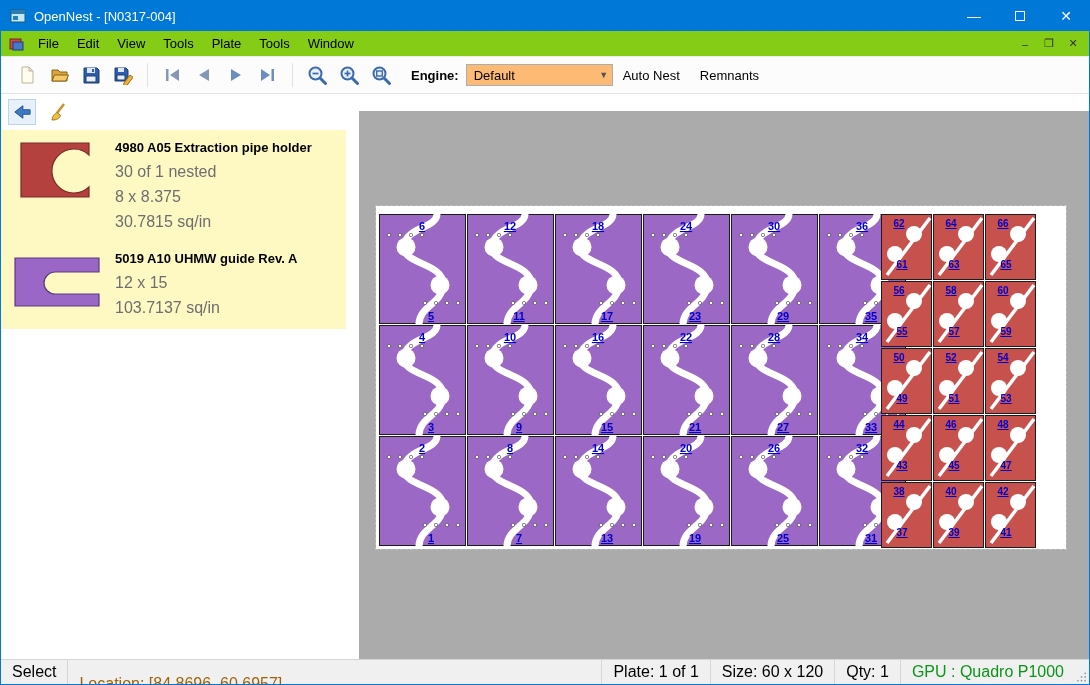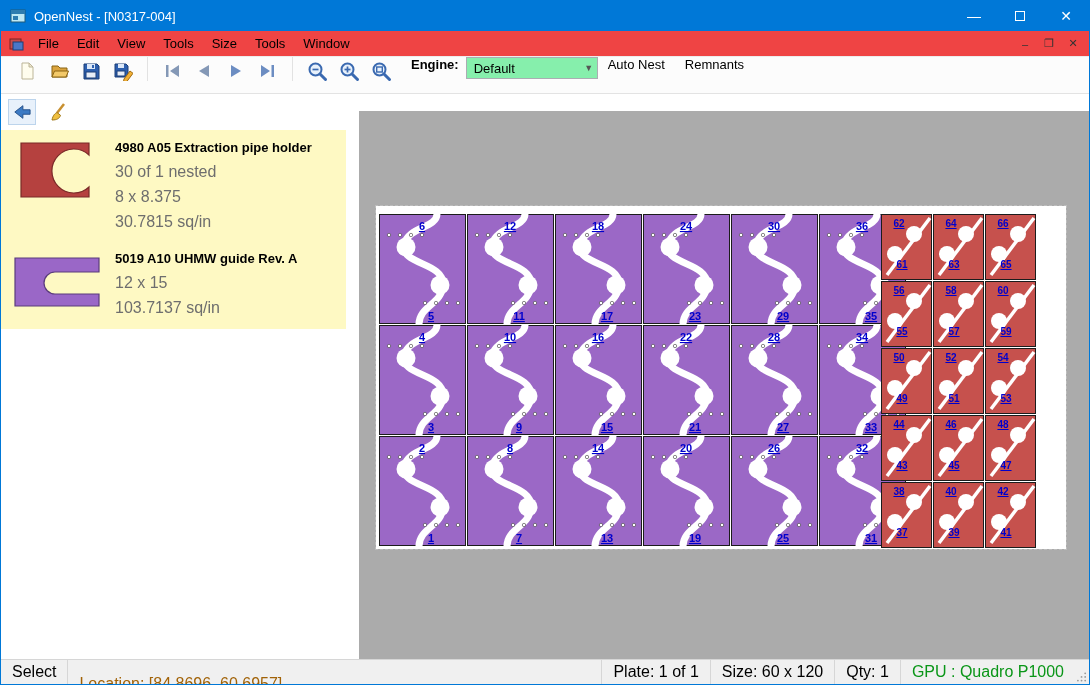--- a/index.html
+++ b/index.html
@@ -3,30 +3,30 @@
 <meta charset="utf-8">
 <style>
 *{box-sizing:border-box;margin:0;padding:0}
 body{font-family:"Liberation Sans",sans-serif;background:#444;}
 .window{width:1090px;height:685px;background:#fff;border:1px solid #0078d7;display:flex;flex-direction:column;font-size:13px;color:#000;overflow:hidden;}
 .titlebar{height:30px;flex:0 0 30px;background:#0078d7;color:#fff;display:flex;align-items:center;}
 .app-icon{width:16px;height:16px;margin:0 8px 0 9px;}
 .win-btns{margin-left:auto;display:flex;height:100%;}
 .win-btn{width:46px;display:flex;align-items:center;justify-content:center;color:#fff;font-size:14px;}
 .maxglyph{width:10px;height:10px;border:1px solid #fff;display:inline-block}
-.menubar{height:26px;flex:0 0 26px;background:#ef4444;display:flex;align-items:center;border-bottom:1px solid #ececec;padding-left:4px;}
+.menubar{height:26px;flex:0 0 26px;background:#84cc16;display:flex;align-items:center;border-bottom:1px solid #ececec;padding-left:4px;}
 .mdi-icon{width:16px;height:16px;margin:0 5px 0 3px;}
 .menu-item{padding:0 9px;height:100%;display:flex;align-items:center;}
 .mdi-btns{margin-left:auto;display:flex;align-items:center;padding-right:5px;gap:2px;}
 .mdi-btn{width:22px;height:20px;display:flex;align-items:center;justify-content:center;color:#333;font-size:11px;}
-.toolbar{height:37px;flex:0 0 37px;background:#fcfcfc;border-bottom:1px solid #e3e3e3;display:flex;align-items:flex-start;padding:0 10px;}
+.toolbar{height:37px;flex:0 0 37px;background:#fcfcfc;border-bottom:1px solid #e3e3e3;display:flex;align-items:center;padding:0 10px;}
 .tbtn{width:32px;height:28px;display:flex;align-items:center;justify-content:center;}
 .tsep{width:1px;height:24px;background:#e2e2e2;margin:0 8px;}
 .engine-label{font-weight:bold;margin:0 7px 0 14px;}
-.engine-select{width:132px;height:22px;border:1px solid #abadb3;background:#86efac;display:flex;align-items:center;padding-left:7px;}
+.engine-select{width:147px;height:22px;border:1px solid #abadb3;background:#fdba74;display:flex;align-items:center;padding-left:7px;}
 .engine-select .chev{margin-left:auto;width:16px;color:#555;font-size:9px;text-align:center;}
 .ttext{padding:0 10px;}
 .body{flex:1;display:flex;min-height:0;}
 .left-panel{width:345px;flex:0 0 345px;display:flex;flex-direction:column;background:#fff;}
 .tabstrip{height:25px;flex:0 0 25px;background:#f0f0f0;display:flex;align-items:flex-end;padding-left:1px;border-bottom:1px solid #d9d9d9;}
 .tab{height:24px;padding:0 30px;display:flex;align-items:center;border:1px solid #d9d9d9;background:linear-gradient(#f7f7f7,#e7e7e7);margin-bottom:-1px;}
 .tab.active{background:#fff;border-bottom:1px solid #fff;height:25px;}
 .panel-toolbar{height:36px;flex:0 0 36px;display:flex;align-items:center;gap:9px;padding:0 7px;}
 .pbtn{width:28px;height:26px;display:flex;align-items:center;justify-content:center;}
 .pbtn.framed{border:1px solid #bcd4ec;background:#e8f1fb;}
@@ -72,21 +72,21 @@
 
   <div class="menubar">
     <svg class="mdi-icon" viewBox="0 0 16 16">
       <rect x="2" y="3" width="11" height="10" fill="#c94b48" stroke="#7a2220"></rect>
       <rect x="5" y="6" width="10" height="8" fill="#4a78c8" stroke="#1d3f77"></rect>
     </svg>
     <span class="menu-item">File</span>
     <span class="menu-item">Edit</span>
     <span class="menu-item">View</span>
     <span class="menu-item">Tools</span>
-    <span class="menu-item">Size</span>
+    <span class="menu-item">Plate</span>
     <span class="menu-item">Tools</span>
     <span class="menu-item">Window</span>
     <div class="mdi-btns">
       <div class="mdi-btn">–</div>
       <div class="mdi-btn">❐</div>
       <div class="mdi-btn">✕</div>
     </div>
   </div>
 
   <div class="toolbar">

